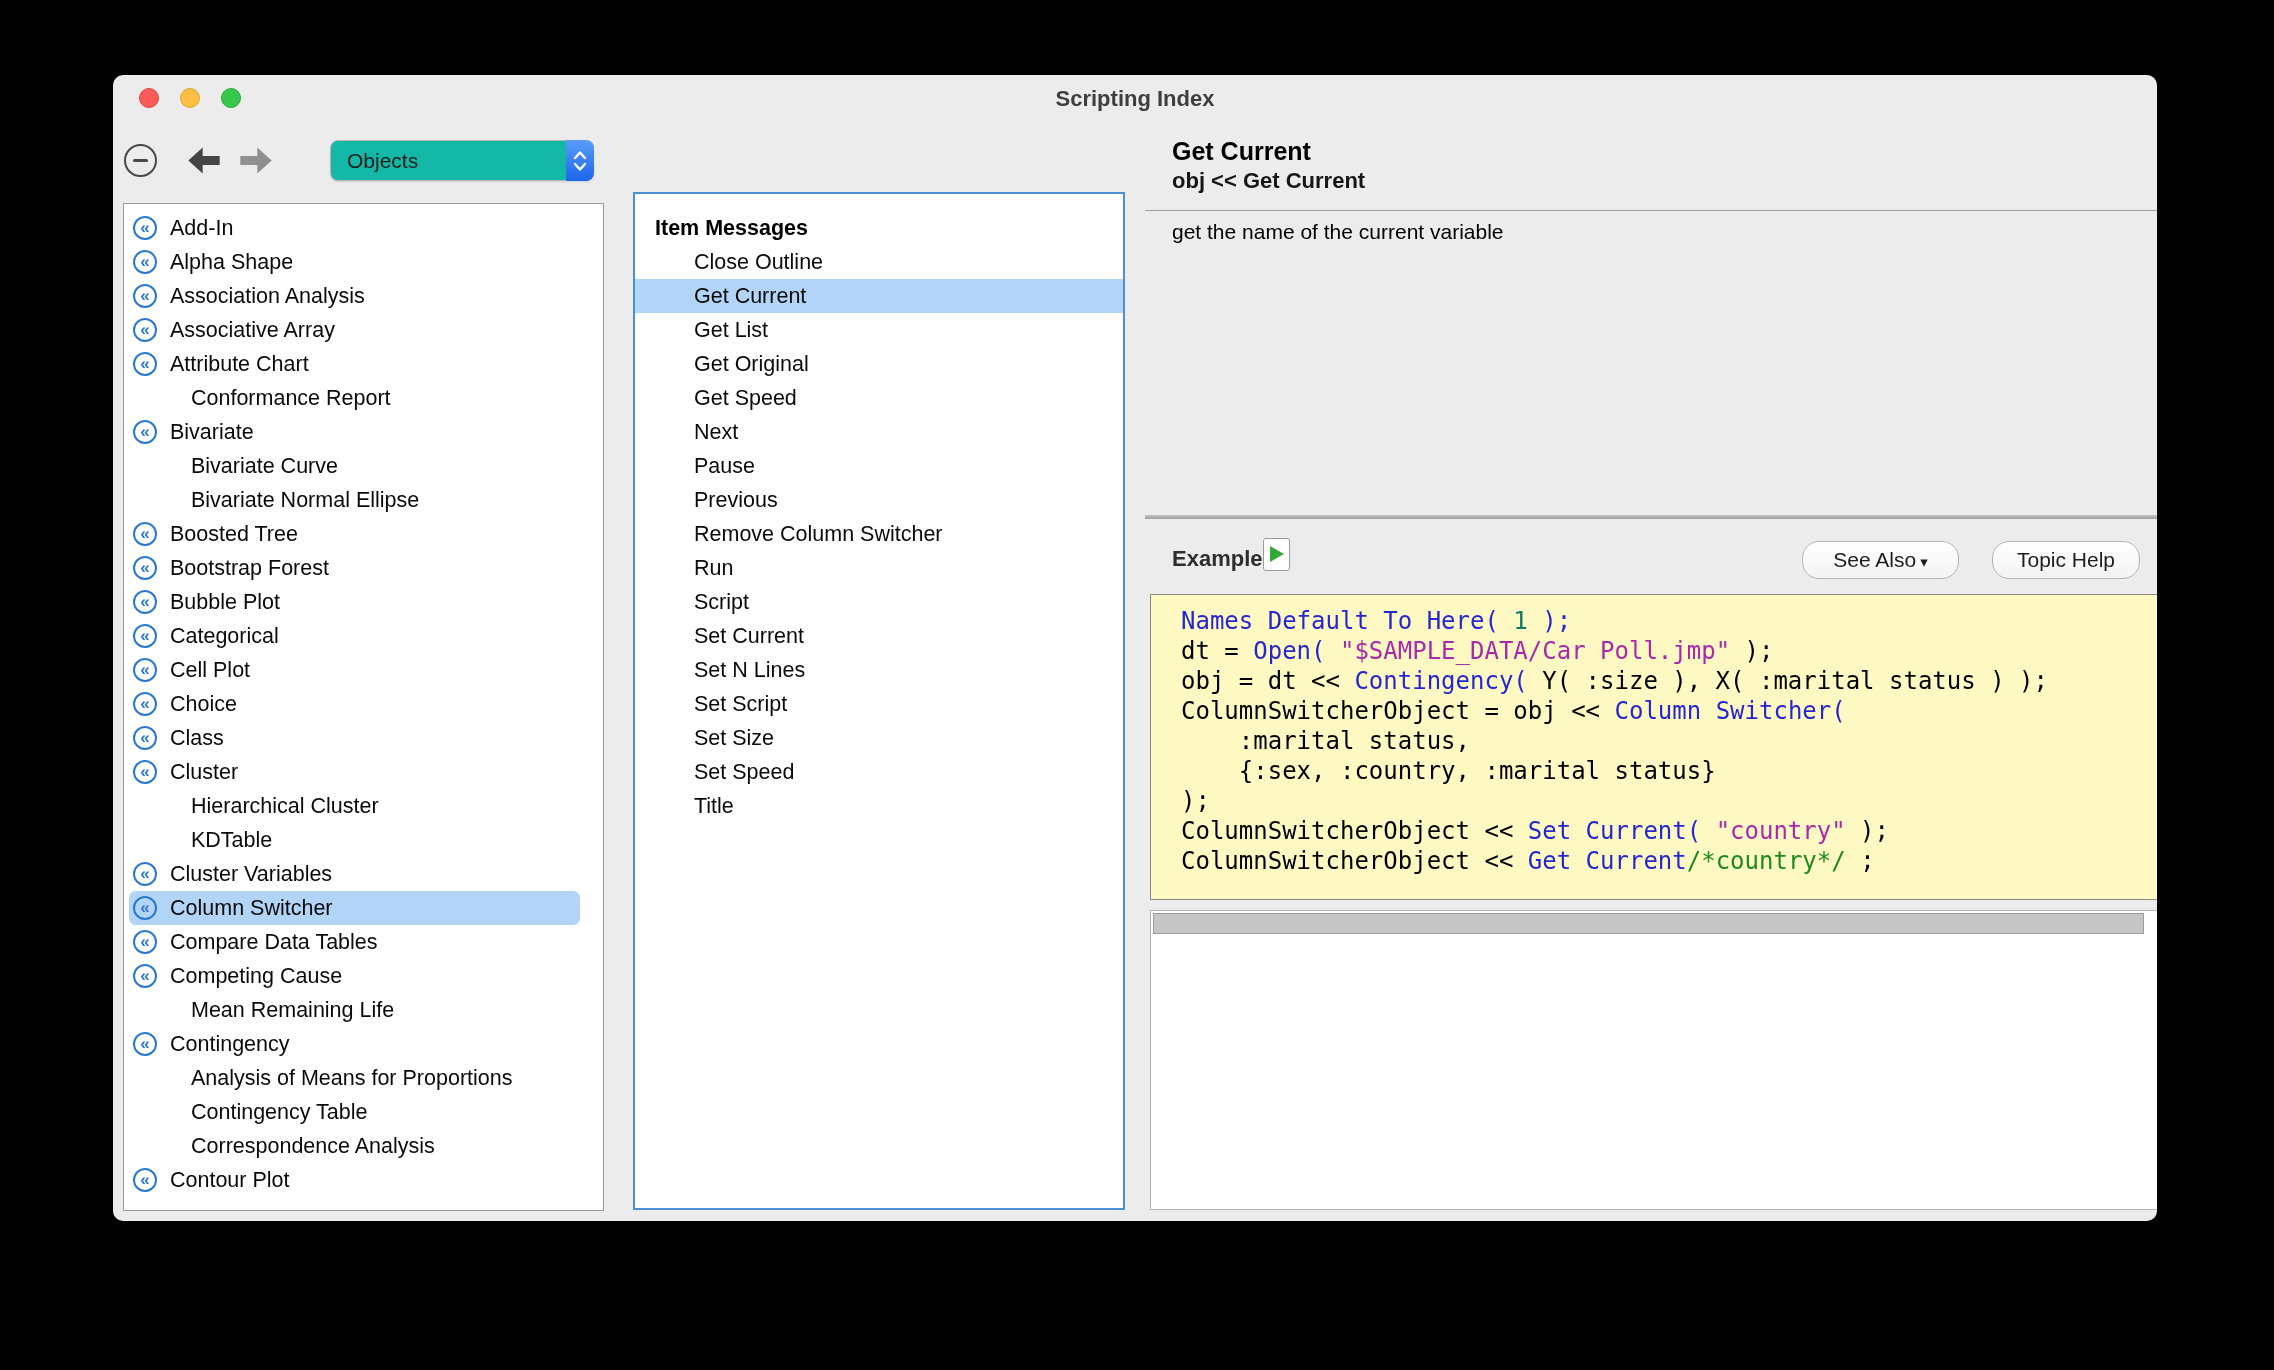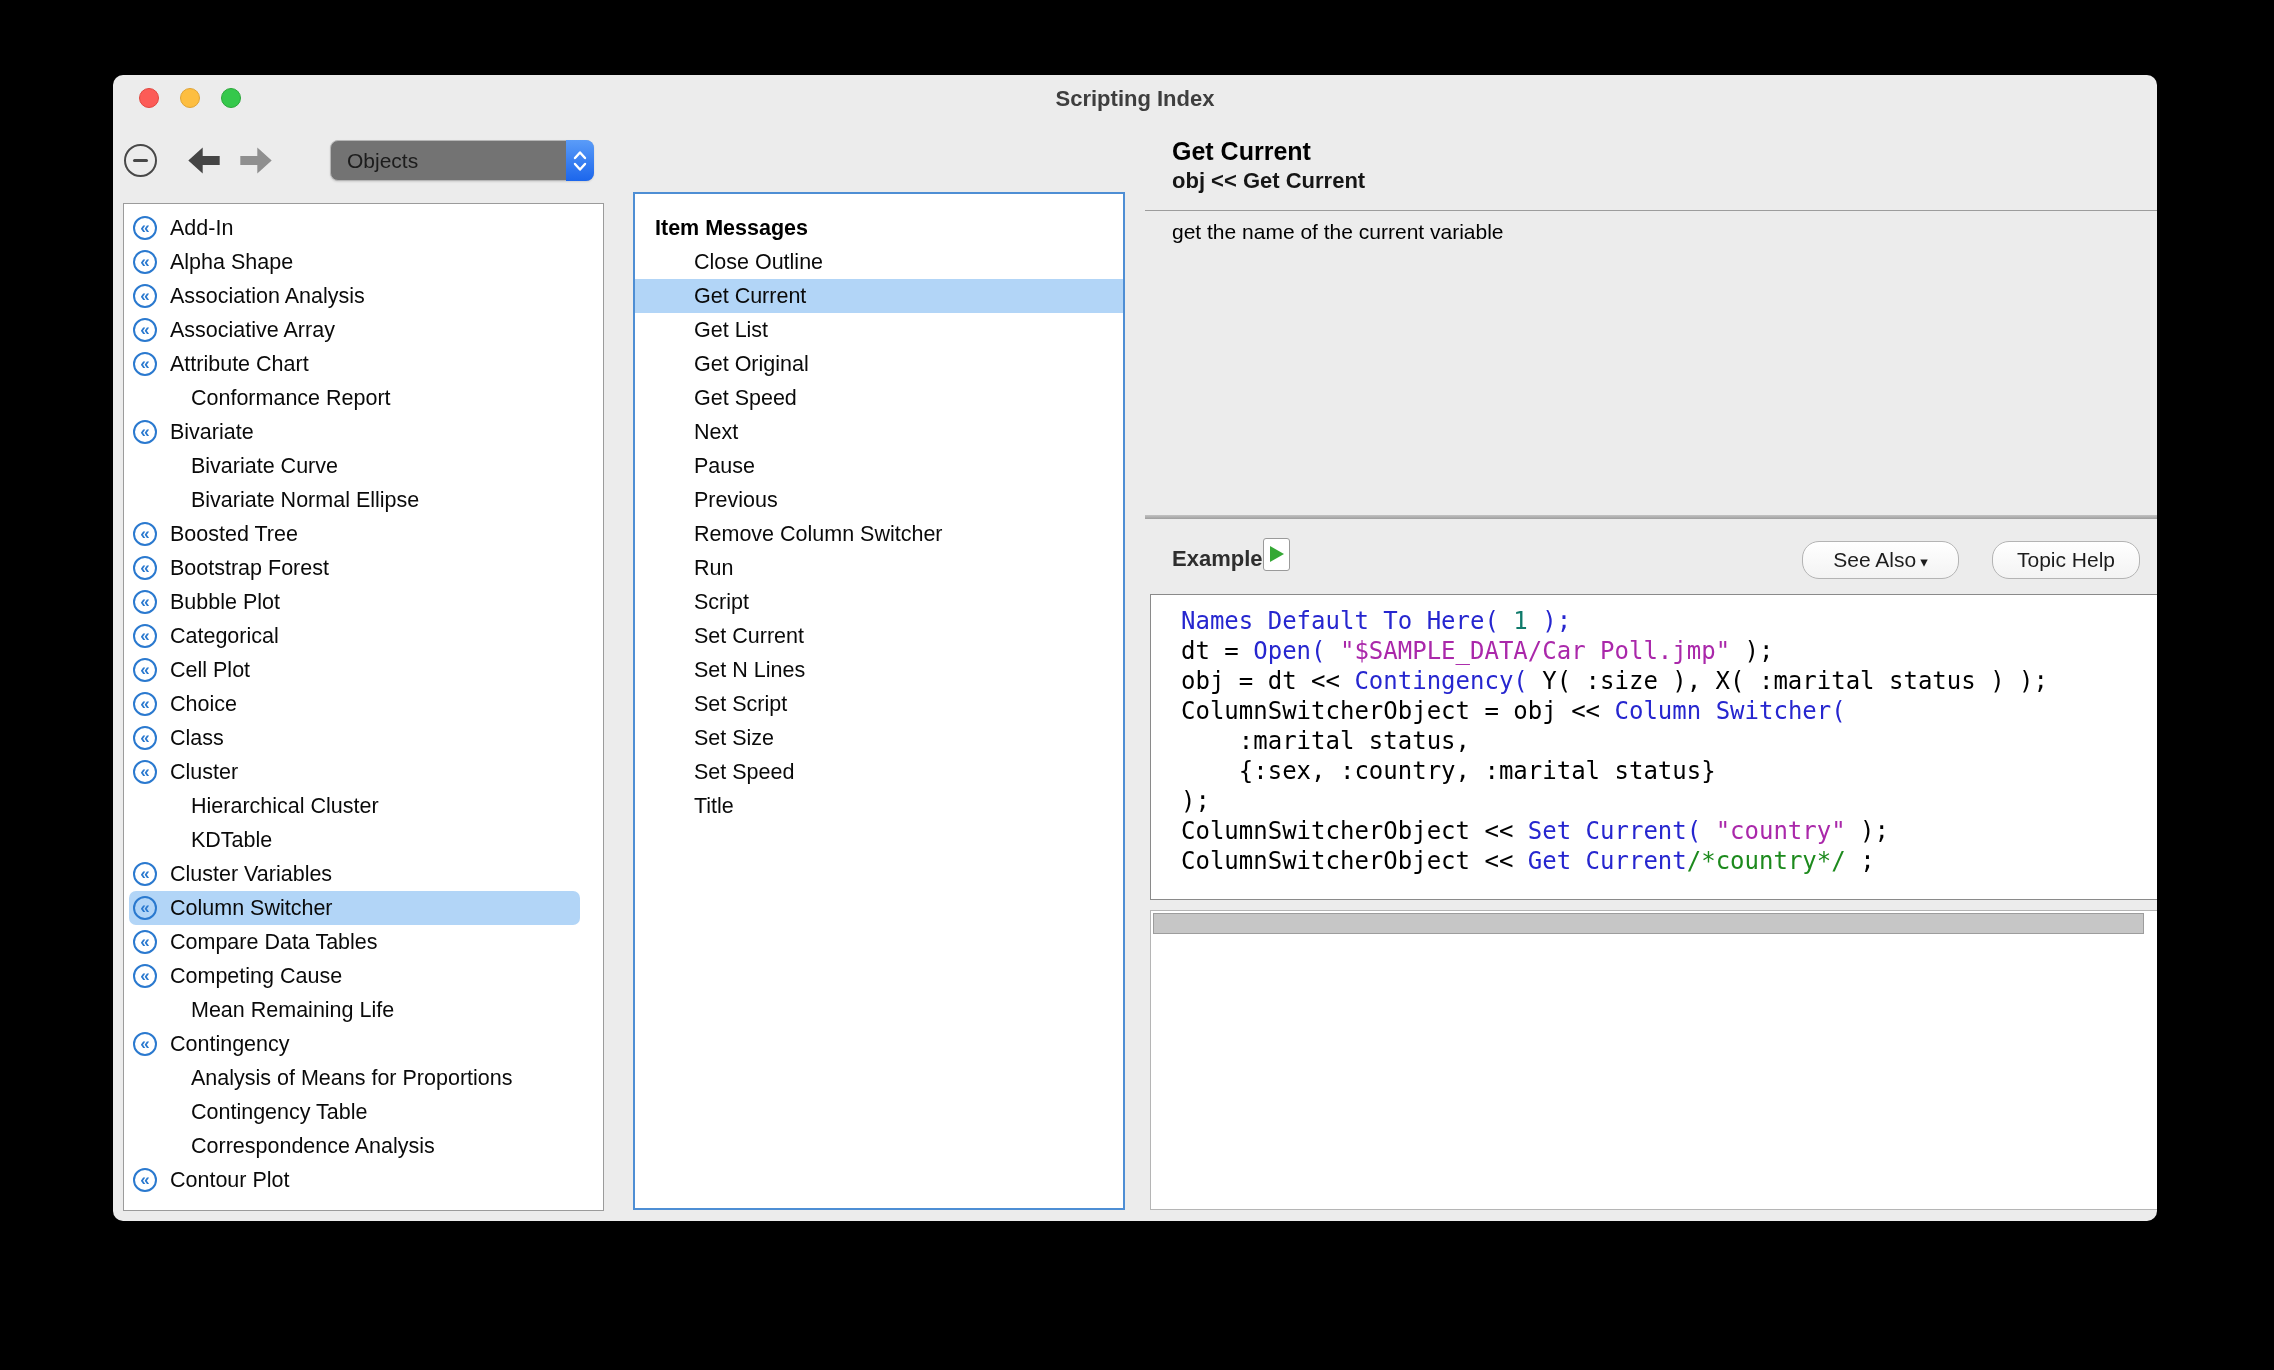--- a/index.html
+++ b/index.html
@@ -22,21 +22,21 @@
   .light.yellow { background:#fdbe41; border:1px solid #e0a436; }
   .light.green { background:#35c84b; border:1px solid #2ba73a; }
   
   .tb-circle { position:absolute; left:11px; top:69px; width:33px; height:33px; border-radius:50%;
     border:2px solid #484848; background:transparent; display:flex; align-items:center; justify-content:center; }
   .tb-circle .minus { width:15px; height:3px; background:#484848; border-radius:2px; }
   .nav-arrow { position:absolute; top:71px; width:34px; height:29px; background:transparent; border:none; }
   .nav-arrow svg { width:100%; height:100%; display:block; }
   .nav-arrow.back { left:74px; }
   .nav-arrow.fwd  { left:126px; }
-  .dropdown { position:absolute; left:217px; top:65px; width:264px; height:41px; background:#737373;
+  .dropdown { position:absolute; left:217px; top:65px; width:264px; height:41px; background:#14b8a6;
     border:1px solid #b6b6b6; border-radius:8px; font-size:21px; color:#1c1c1c;
     display:flex; align-items:center; padding-left:16px; box-shadow:0 1px 2px rgba(0,0,0,.12); }
   .stepper { position:absolute; right:-1px; top:-1px; bottom:-1px; width:28px; border-radius:0 8px 8px 0;
     background:linear-gradient(var(--stepper_top,#5a9cf8),var(--stepper_bottom,#1c66ec));
     display:flex; align-items:center; justify-content:center; }
   .filterbox { position:absolute; left:522px; top:65px; width:429px; height:41px; background:#fff;
     border:1px solid #c2c2c2; border-radius:9px; display:flex; align-items:center; }
   .filterbox svg { margin-left:11px; flex:0 0 auto; }
   .filterbox input { flex:1; border:none; outline:none; font-size:21px; padding-left:8px; color:#333;
     background:transparent; font-family:inherit; min-width:0; }
@@ -69,21 +69,21 @@
   .script-icon { position:absolute; left:1150px; top:463px; width:27px; height:33px; background:#fff;
     border:1px solid #9a9a9a; border-radius:3px; }
   .script-icon::after { content:""; position:absolute; left:6px; top:7px; width:0; height:0;
     border-left:14px solid #35a835; border-top:8px solid transparent; border-bottom:8px solid transparent; }
   .btn { position:absolute; top:466px; height:38px; background:linear-gradient(#fff,#f3f3f3);
     border:1px solid #b4b4b4; border-radius:17px; font-size:21px; color:#1d1d1d;
     display:flex; align-items:center; justify-content:center; font-family:inherit; }
   .btn-see { left:1689px; width:157px; }
   .btn-help { left:1879px; width:148px; }
   .caret { font-size:15px; margin-left:4px; margin-top:3px; }
-  .codebox { position:absolute; left:1037px; top:519px; width:1008px; height:306px; background:#ffffff;
+  .codebox { position:absolute; left:1037px; top:519px; width:1008px; height:306px; background:#fef9c3;
     border:1px solid #8a8a8a; padding:11px 0 0 30px; overflow:hidden; }
   .codeline { font-family:"DejaVu Sans Mono","Liberation Mono",monospace; font-size:24px; line-height:30px;
     white-space:pre; color:#000; }
   .lowpane { position:absolute; left:1037px; top:835px; width:1008px; height:300px; background:#fff;
     border:1px solid #b5b5b5; }
   .graybar { position:absolute; left:2px; top:2px; right:13px; height:21px; background:#c6c6c6; border:1px solid #9d9d9d; }
 </style>
 </head>
 <body>
 

